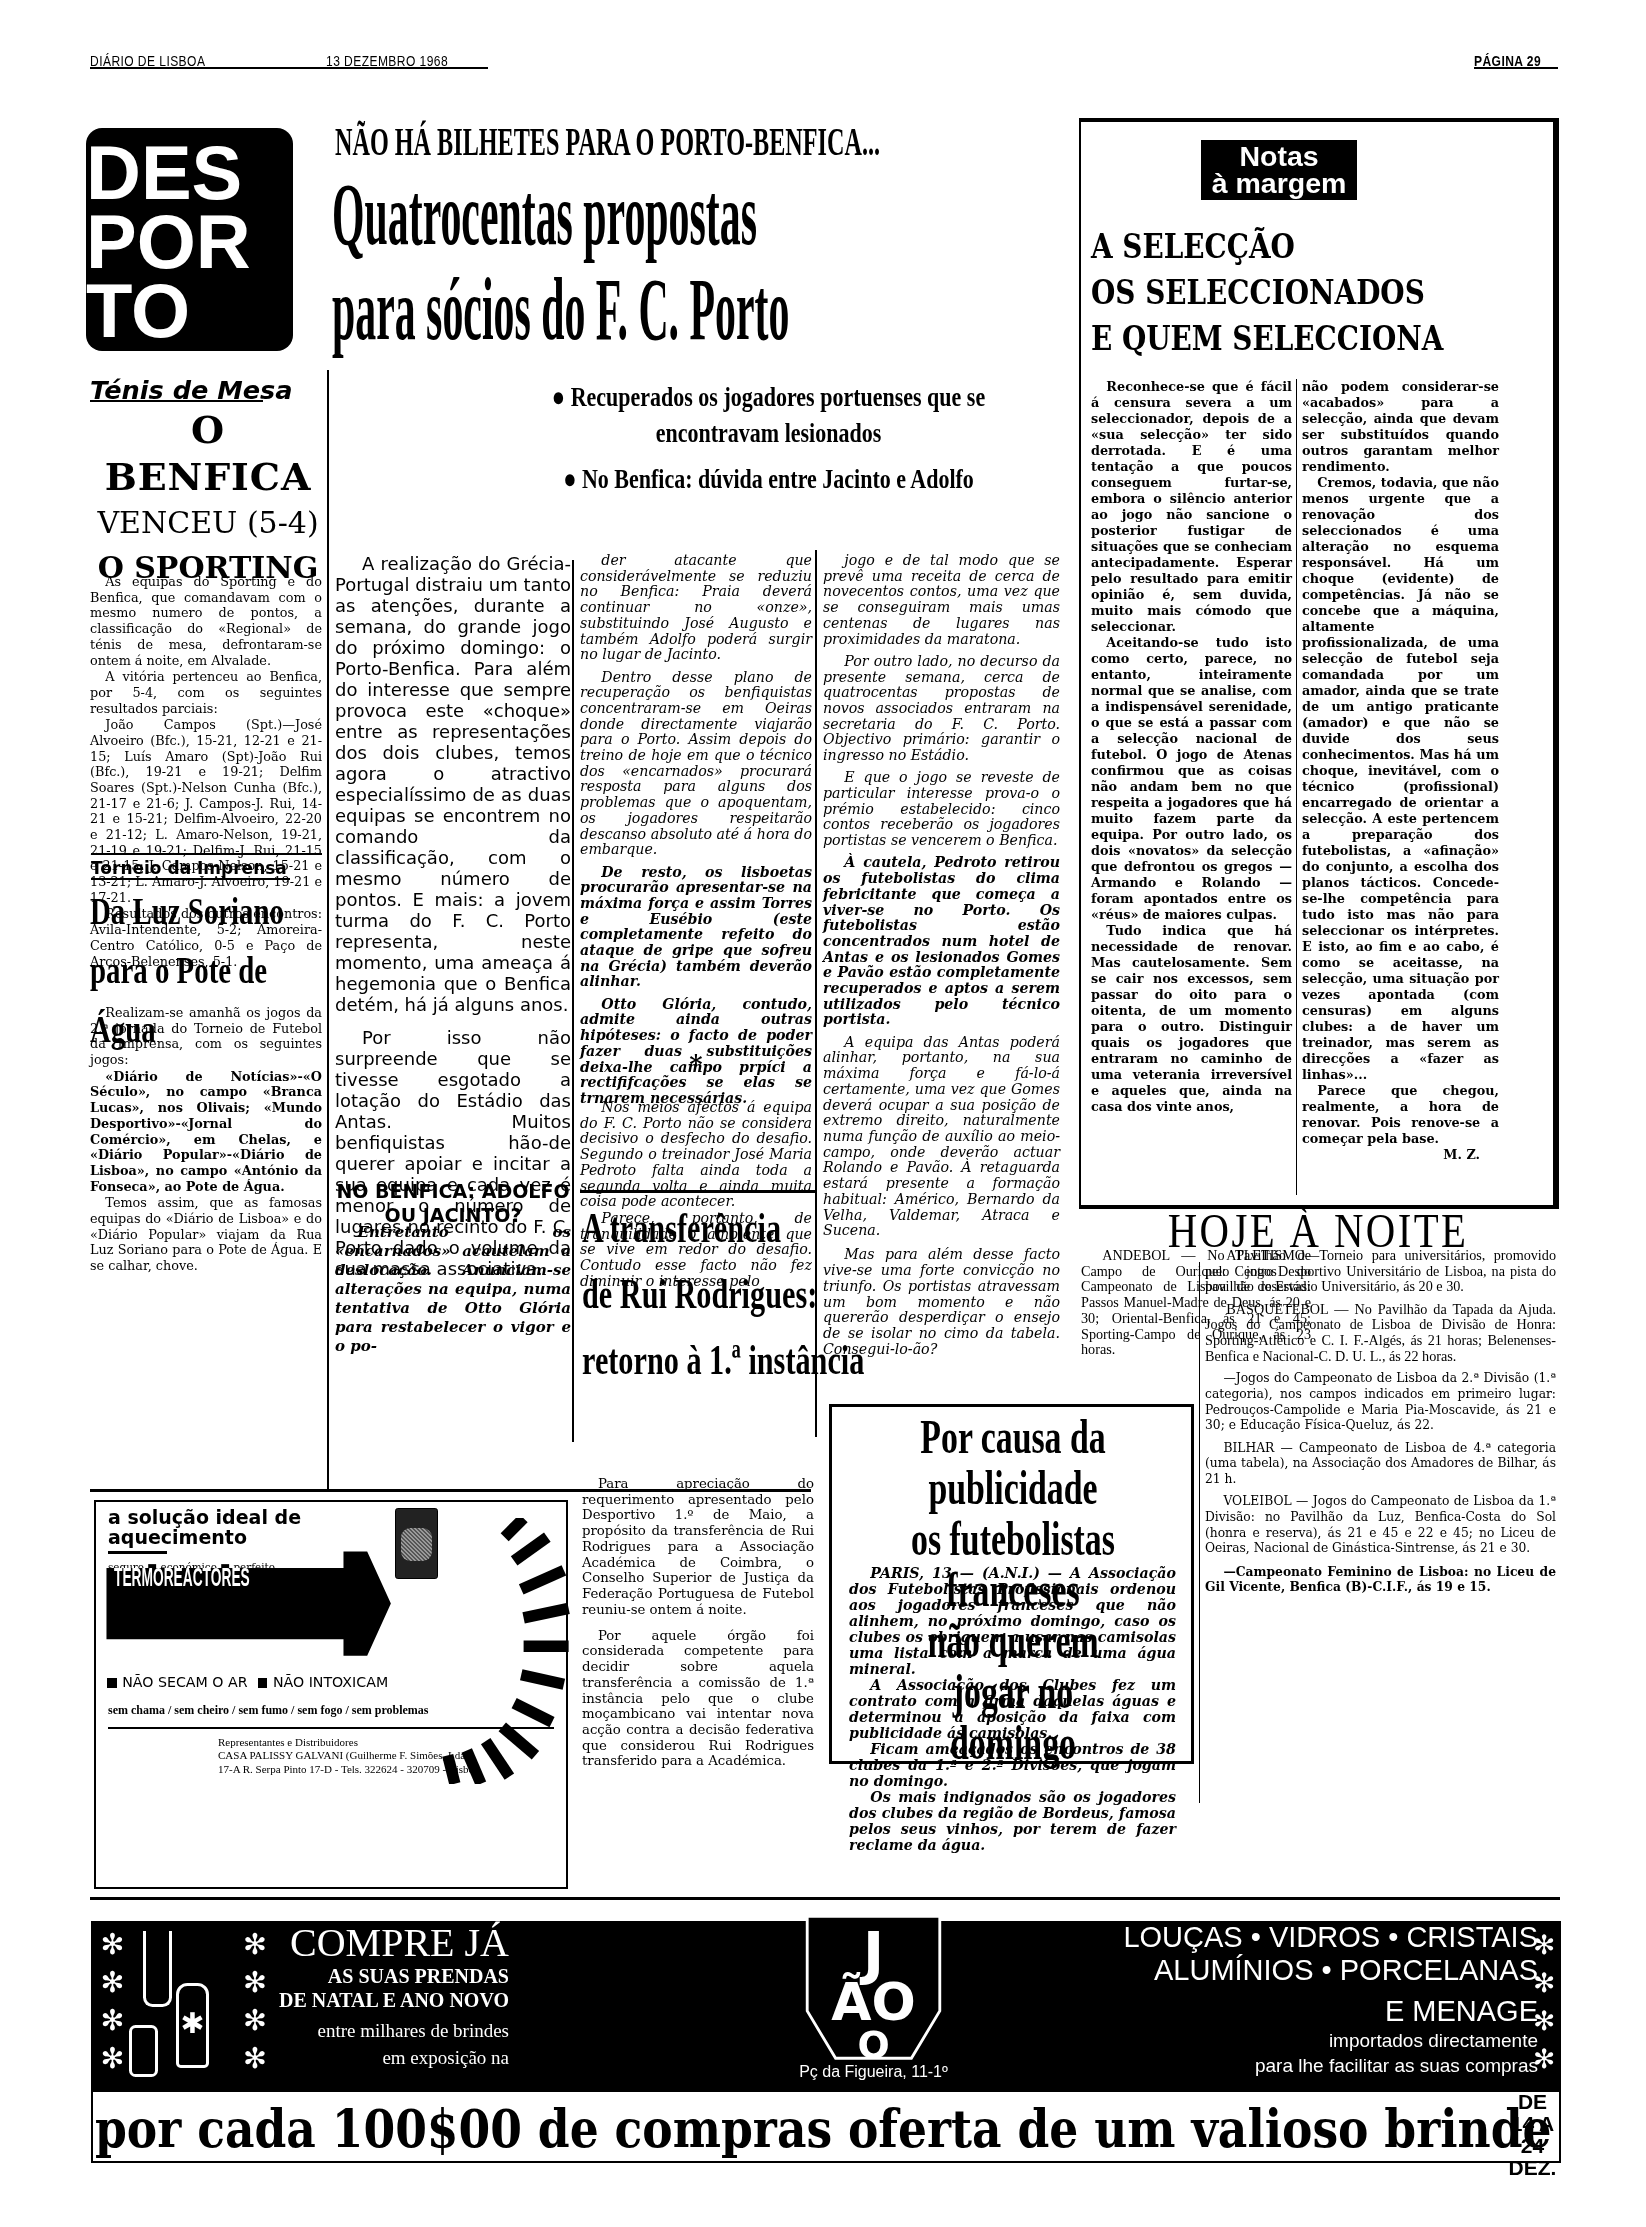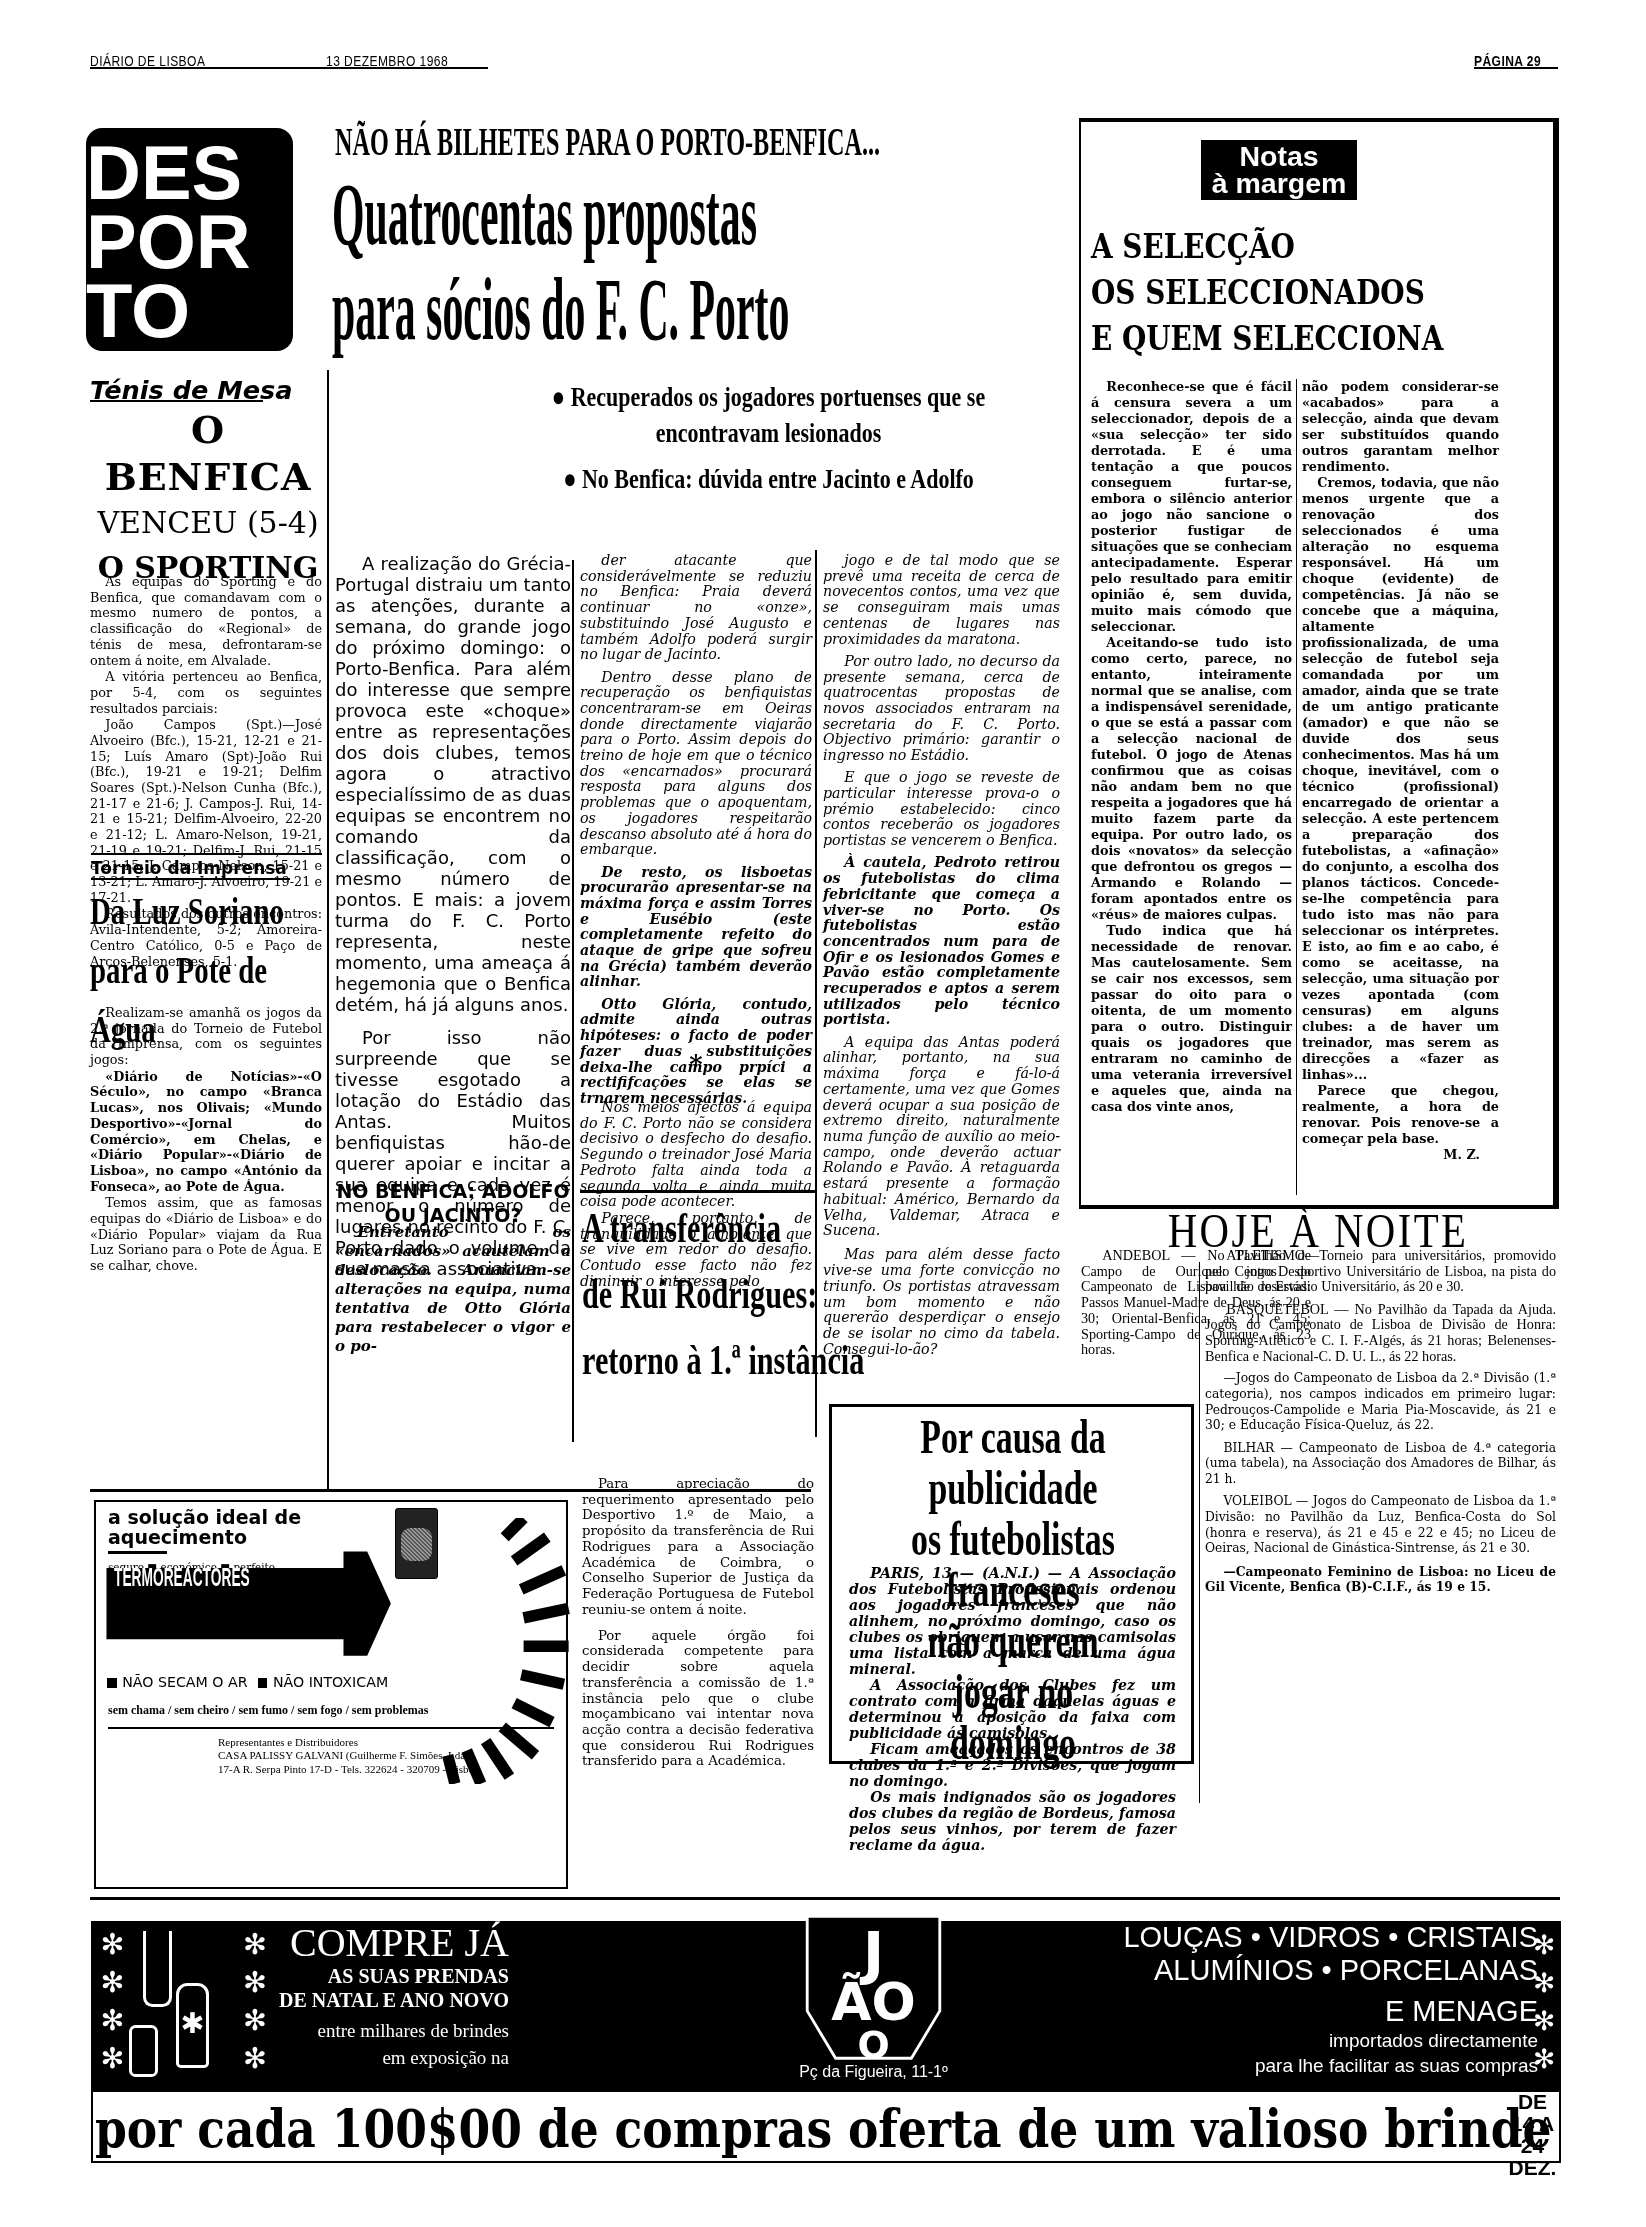--- a/index.html
+++ b/index.html
@@ -97,21 +97,21 @@
 <div class="abs ital-text" style="left:580px;top:1100px;width:232px;">
   <p style="margin-bottom:0.9px;">Nos meios afectos á equipa do F. C. Porto não se considera decisivo o desfecho do desafio. Segundo o treinador José Maria Pedroto falta ainda toda a segunda volta e ainda muita coisa pode acontecer.</p>
   <p>Parece, portanto, de tranquilidade o ambiente que se vive em redor do desafio. Contudo esse facto não fez diminuir o interesse pelo</p>
 </div>
 <div class="rule" style="left:815px;top:550px;width:1.9px;height:887px;"></div>
 
 <div class="abs ital-text" style="left:823px;top:553px;width:237px;">
   <p>jogo e de tal modo que se prevê uma receita de cerca de novecentos contos, uma vez que se conseguiram mais umas centenas de lugares nas proximidades da maratona.</p>
   <p>Por outro lado, no decurso da presente semana, cerca de quatrocentas propostas de novos associados entraram na secretaria do F. C. Porto. Objectivo primário: garantir o ingresso no Estádio.</p>
   <p>E que o jogo se reveste de particular interesse prova-o o prémio estabelecido: cinco contos receberão os jogadores portistas se vencerem o Benfica.</p>
-  <p style="font-weight:bold;">À cautela, Pedroto retirou os futebolistas do clima febricitante que começa a viver-se no Porto. Os futebolistas estão concentrados num para de Ofir e os lesionados Gomes e Pavão estão completamente recuperados e aptos a serem utilizados pelo técnico portista.</p>
+  <p style="font-weight:bold;">À cautela, Pedroto retirou os futebolistas do clima febricitante que começa a viver-se no Porto. Os futebolistas estão concentrados num hotel de Antas e os lesionados Gomes e Pavão estão completamente recuperados e aptos a serem utilizados pelo técnico portista.</p>
   <p>A equipa das Antas poderá alinhar, portanto, na sua máxima força e fá-lo-á certamente, uma vez que Gomes deverá ocupar a sua posição de extremo direito, naturalmente numa função de auxílio ao meio-campo, onde deverão actuar Rolando e Pavão. À retaguarda estará presente a formação habitual: Américo, Bernardo da Velha, Valdemar, Atraca e Sucena.</p>
   <p style="margin-top:8.5px;">Mas para além desse facto vive-se uma forte convicção no triunfo. Os portistas atravessam um bom momento e não quererão desperdiçar o ensejo de se isolar no cimo da tabela. Consegui-lo-ão?</p>
 </div>
 
 <div class="abs" style="left:1079px;top:118px;width:480px;height:1138px;border-left:2.4px solid #000;border-right:6.6px solid #000;border-top:4.7px solid #000;border-bottom:4.7px solid #000;height:1091px;"></div>
 <div class="abs blackbox center" style="left:1201px;top:140px;width:156px;height:60px;font-family:'Liberation Sans',sans-serif;font-weight:bold;font-size:28.5px;line-height:27.5px;padding-top:2.8px;">
   <div>Notas</div>
   <div>à margem</div>
 </div>
 <div class="abs" style="left:1091px;top:223px;width:465px;font-family:'DejaVu Serif',serif;font-weight:bold;font-size:34px;line-height:46px;transform:scaleX(0.82);transform-origin:left top;white-space:nowrap;">

